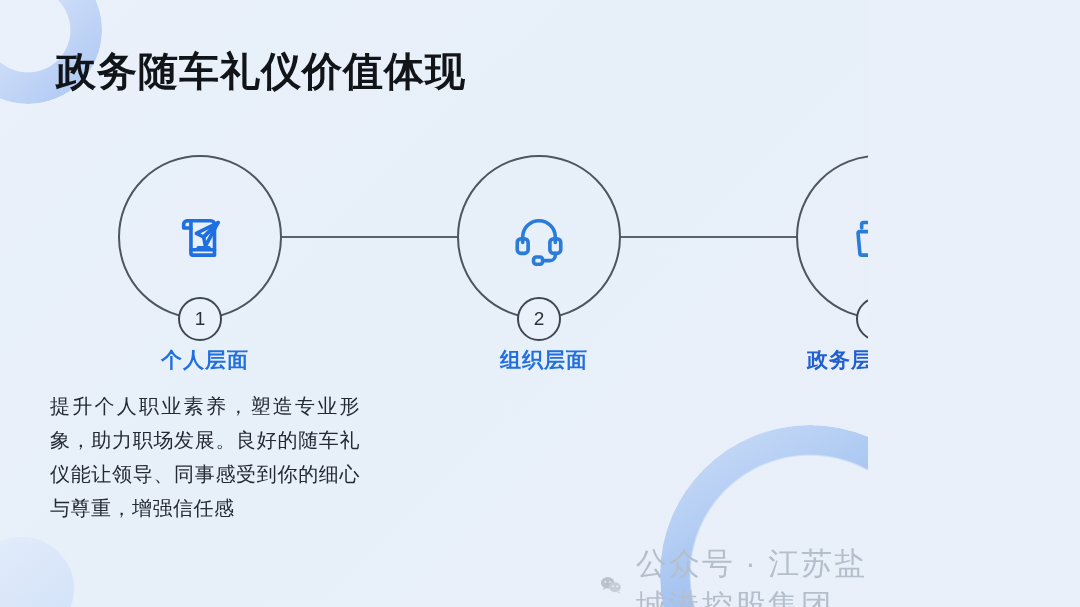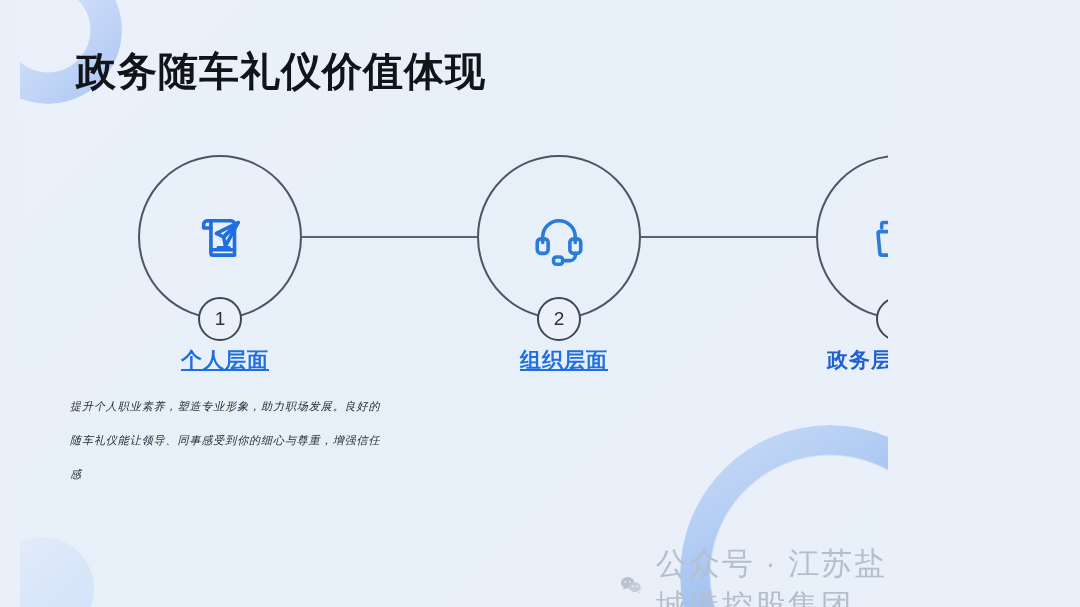--- a/index.html
+++ b/index.html
@@ -12,21 +12,20 @@
     overflow: hidden;
     font-family: "Liberation Sans", "DejaVu Sans", sans-serif;
     background: #e9f0fa;
   }
   #slide {
     position: relative;
     width: 868px;
     height: 607px;
     background: linear-gradient(135deg, #eaf1fb 0%, #e7eff9 45%, #e9f0fa 100%);
     overflow: hidden;
-    margin-left: 20px;
   }
 
   
   .deco-ring-tl {
     position: absolute;
     left: -46px;
     top: -44px;
     width: 148px;
     height: 148px;
     border-radius: 50%;
@@ -140,31 +139,30 @@
   .col-3 { left: 696px; }
 
   .col-head {
     text-align: center;
     font-size: 21px;
     font-weight: bold;
     color: #1f6fe0;
     letter-spacing: 1px;
     margin-bottom: 15px;
   }
-  .col-1 .col-head, .col-2 .col-head { color: #1f6fe0; text-decoration: underline; }
+  .col-1 .col-head, .col-2 .col-head { color: #1f6fe0; }
   .col-3 .col-head { color: #1f5fd0; }
 
   .col-body {
-    font-size: 11px;
+    font-size: 20px;
     line-height: 34px;
     color: #242a31;
     text-align: justify;
     text-justify: inter-ideograph;
     letter-spacing: .5px;
-    font-style: italic;
   }
 
   
   .watermark {
     position: absolute;
     left: 600px;
     top: 543px;
     display: flex;
     align-items: center;
     gap: 14px;

